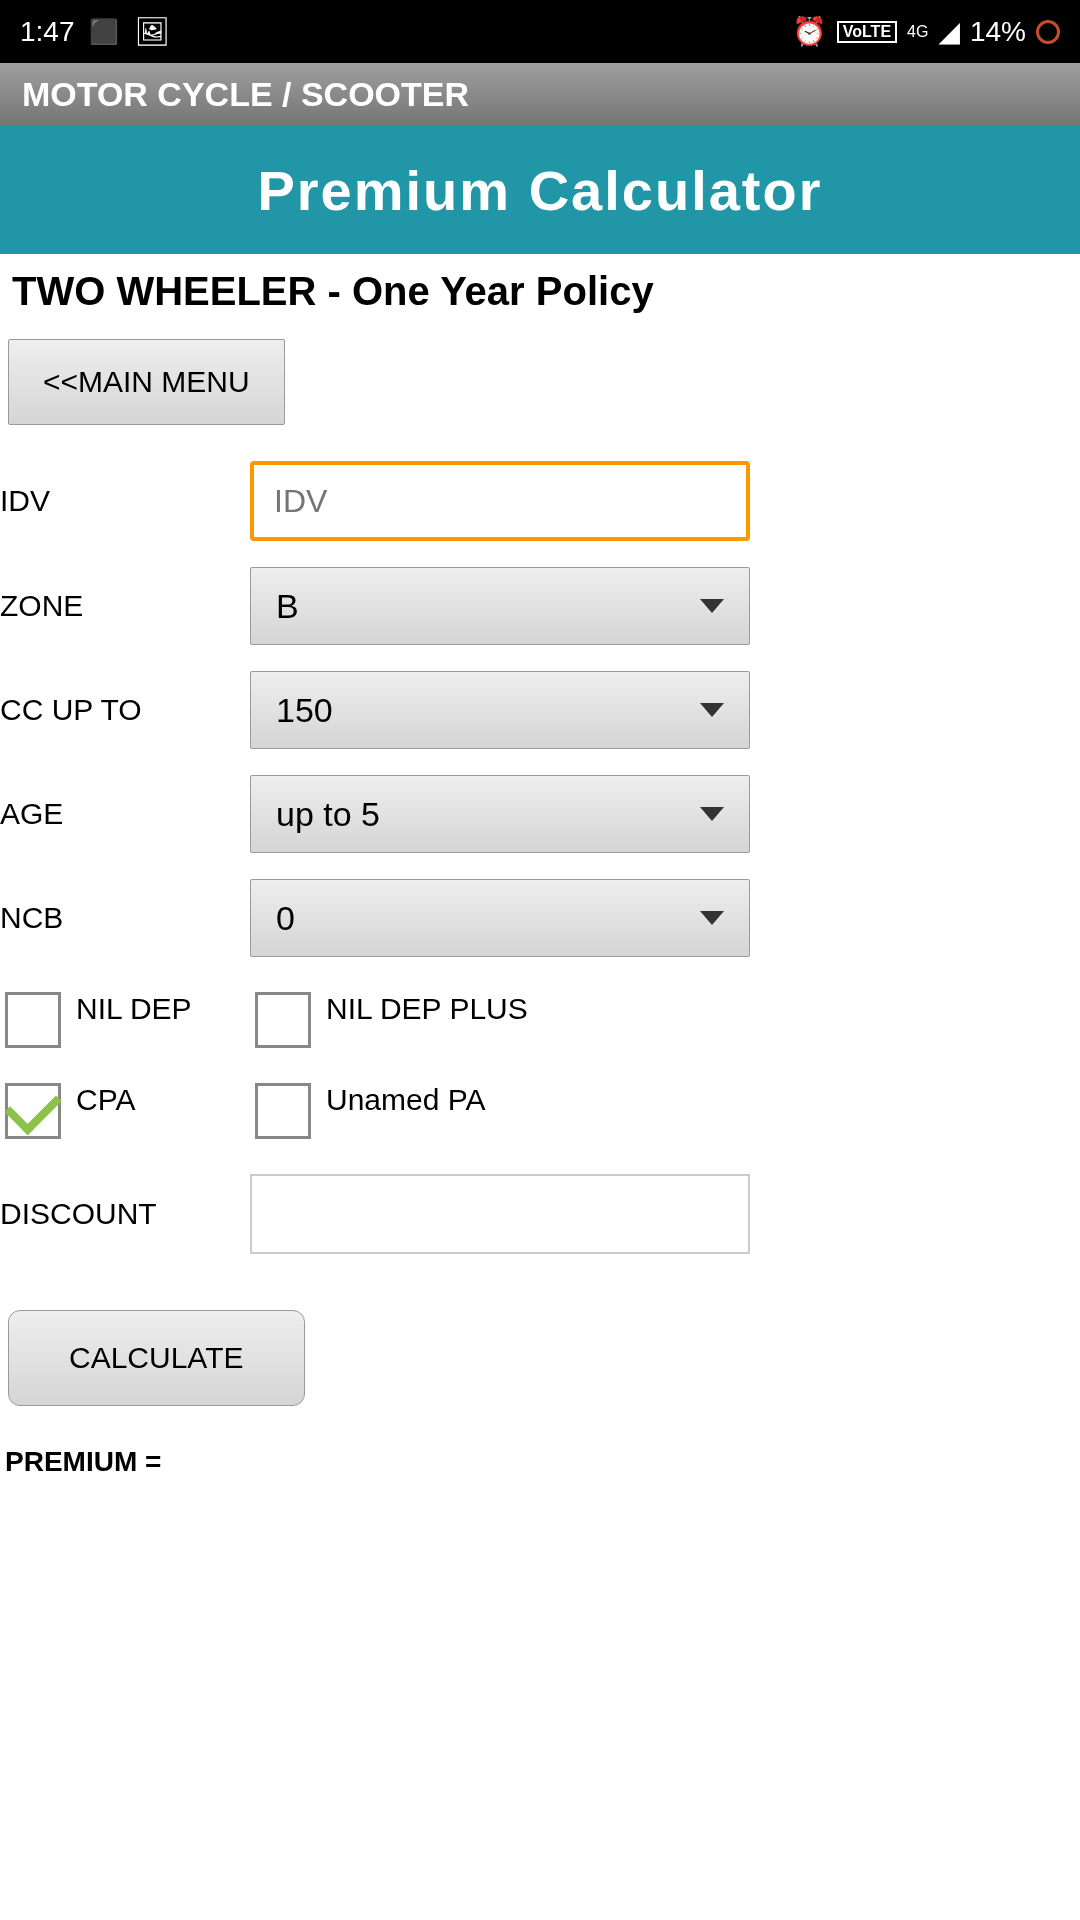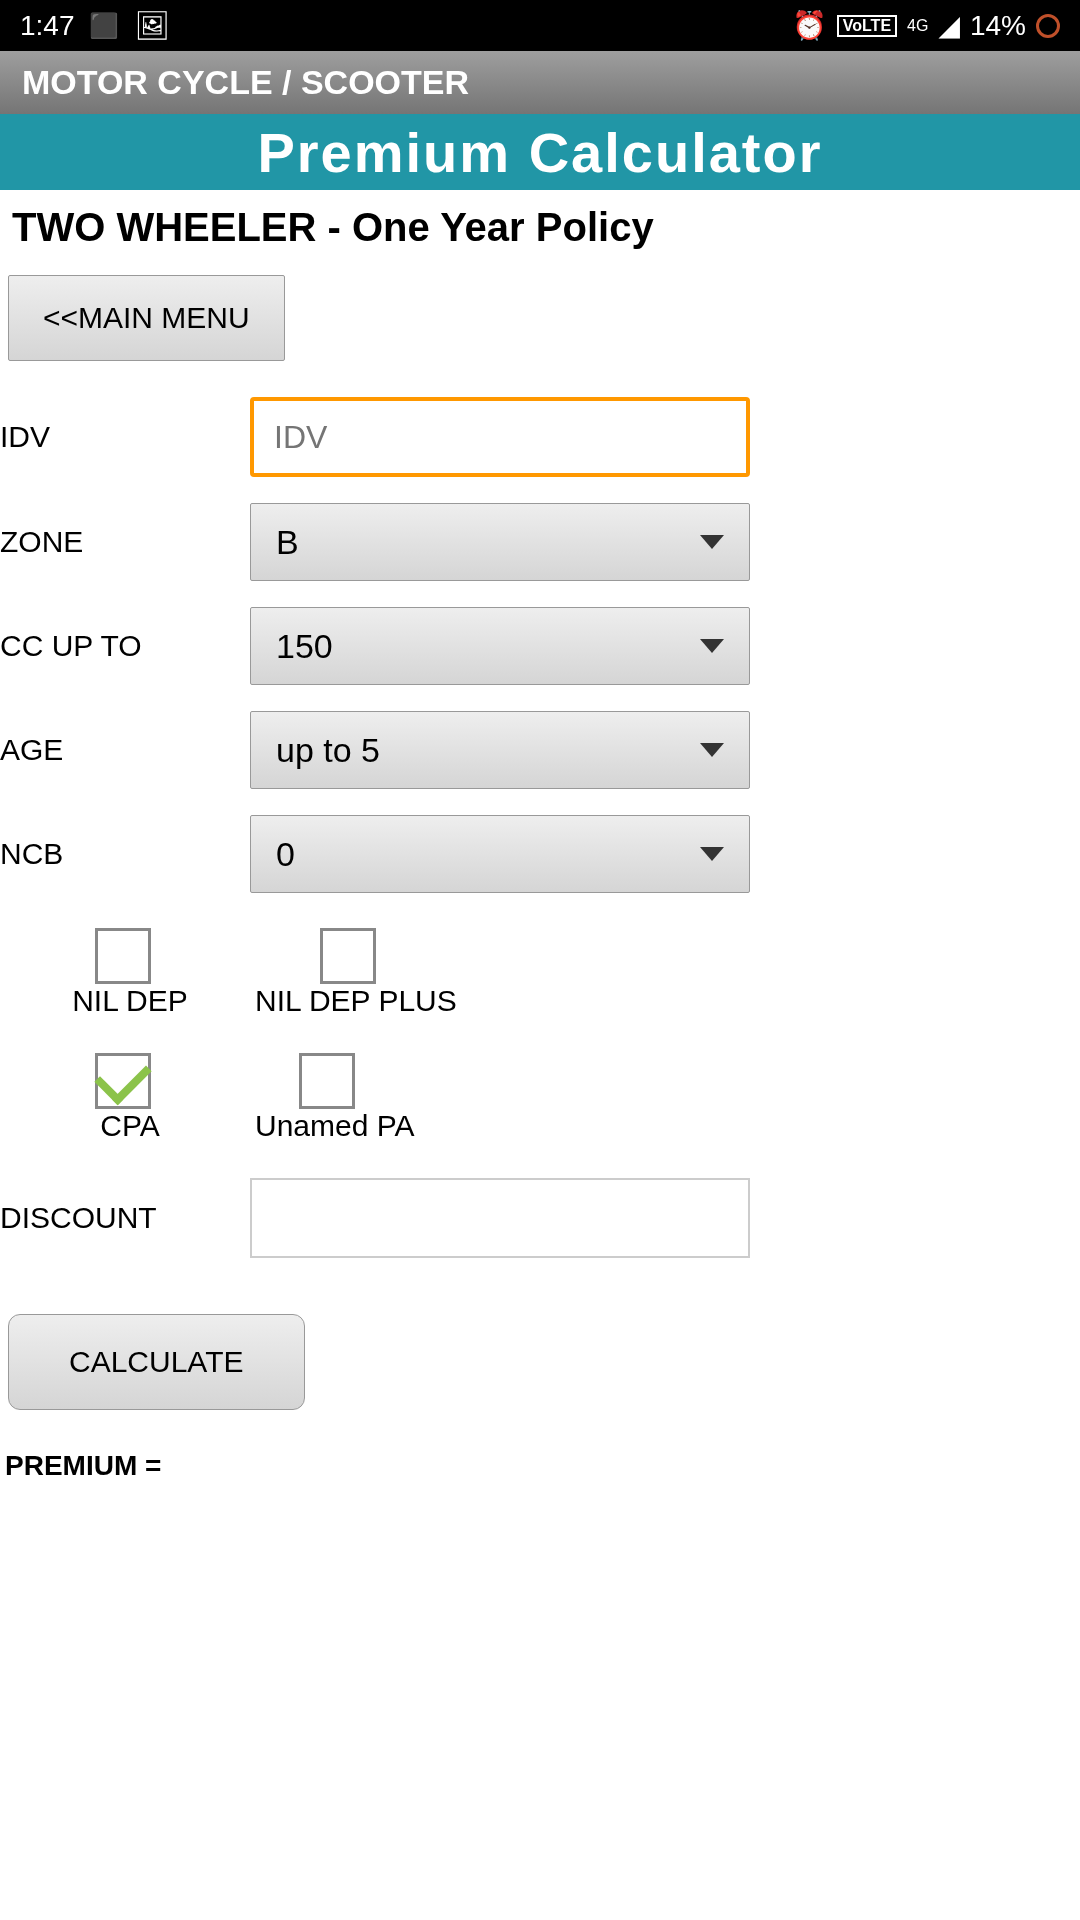--- a/index.html
+++ b/index.html
@@ -10,21 +10,21 @@
     body {
       font-family: Arial, sans-serif;
       width: 1080px;
       height: 1920px;
       background: #fff;
       overflow: hidden;
     }
     .status-bar {
       background: #000;
       color: #fff;
-      height: 51px;
+      height: 63px;
       display: flex;
       align-items: center;
       justify-content: space-between;
       padding: 0 20px;
       font-size: 28px;
     }
     .status-left {
       display: flex;
       align-items: center;
       gap: 15px;
@@ -45,21 +45,21 @@
     }
     .header-bar {
       background: linear-gradient(to bottom, #9e9e9e, #757575);
       padding: 12px 22px;
       color: #fff;
       font-size: 34px;
       font-weight: bold;
     }
     .banner {
       background: #2196a6;
-      height: 76px;
+      height: 128px;
       display: flex;
       align-items: center;
       justify-content: center;
       color: #fff;
       font-size: 56px;
       font-weight: bold;
       letter-spacing: 2px;
       font-family: 'Arial Black', Arial, sans-serif;
     }
     .content {
@@ -120,23 +120,22 @@
     }
     .checkbox-row {
       display: flex;
       align-items: center;
       margin: 35px 0;
       padding: 0 5px;
       gap: 0;
     }
     .checkbox-group {
       display: flex;
-      align-items: center;
+      align-items: flex-start;
       width: 250px;
-      flex-direction: column;
     }
     .checkbox-group.wide {
       width: auto;
     }
     .checkbox {
       width: 56px;
       height: 56px;
       border: 3px solid #888;
       background: #fff;
       margin-right: 15px;

